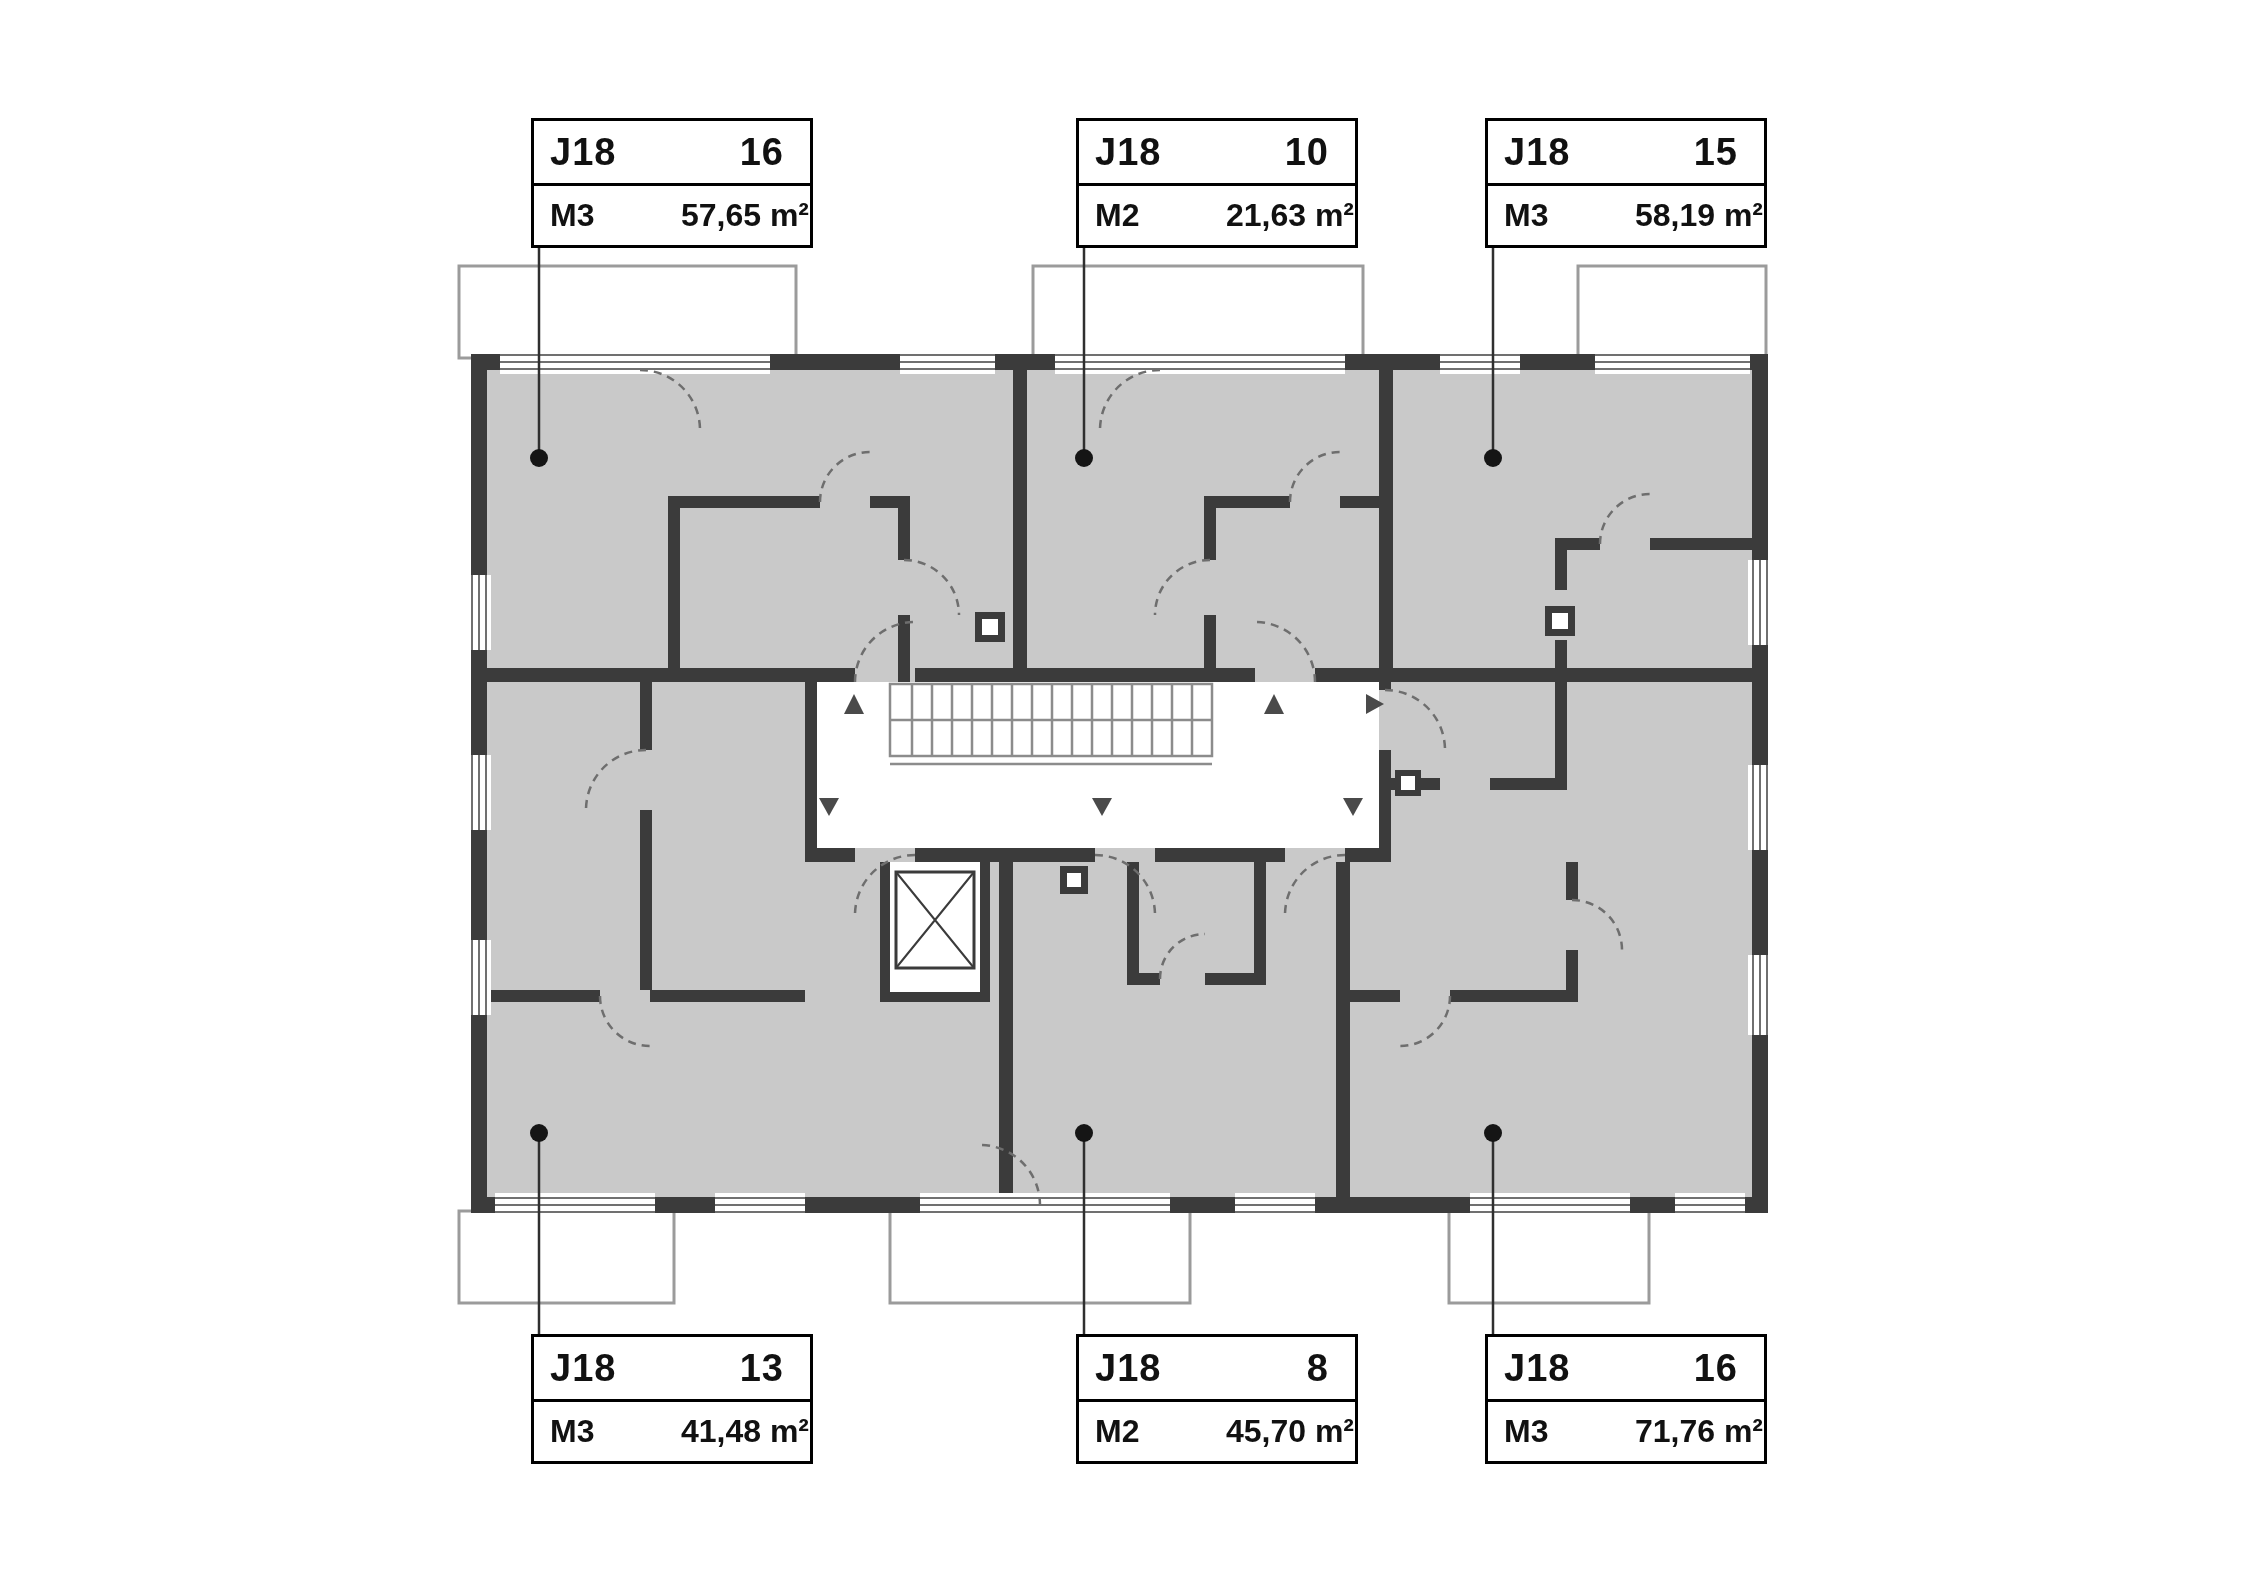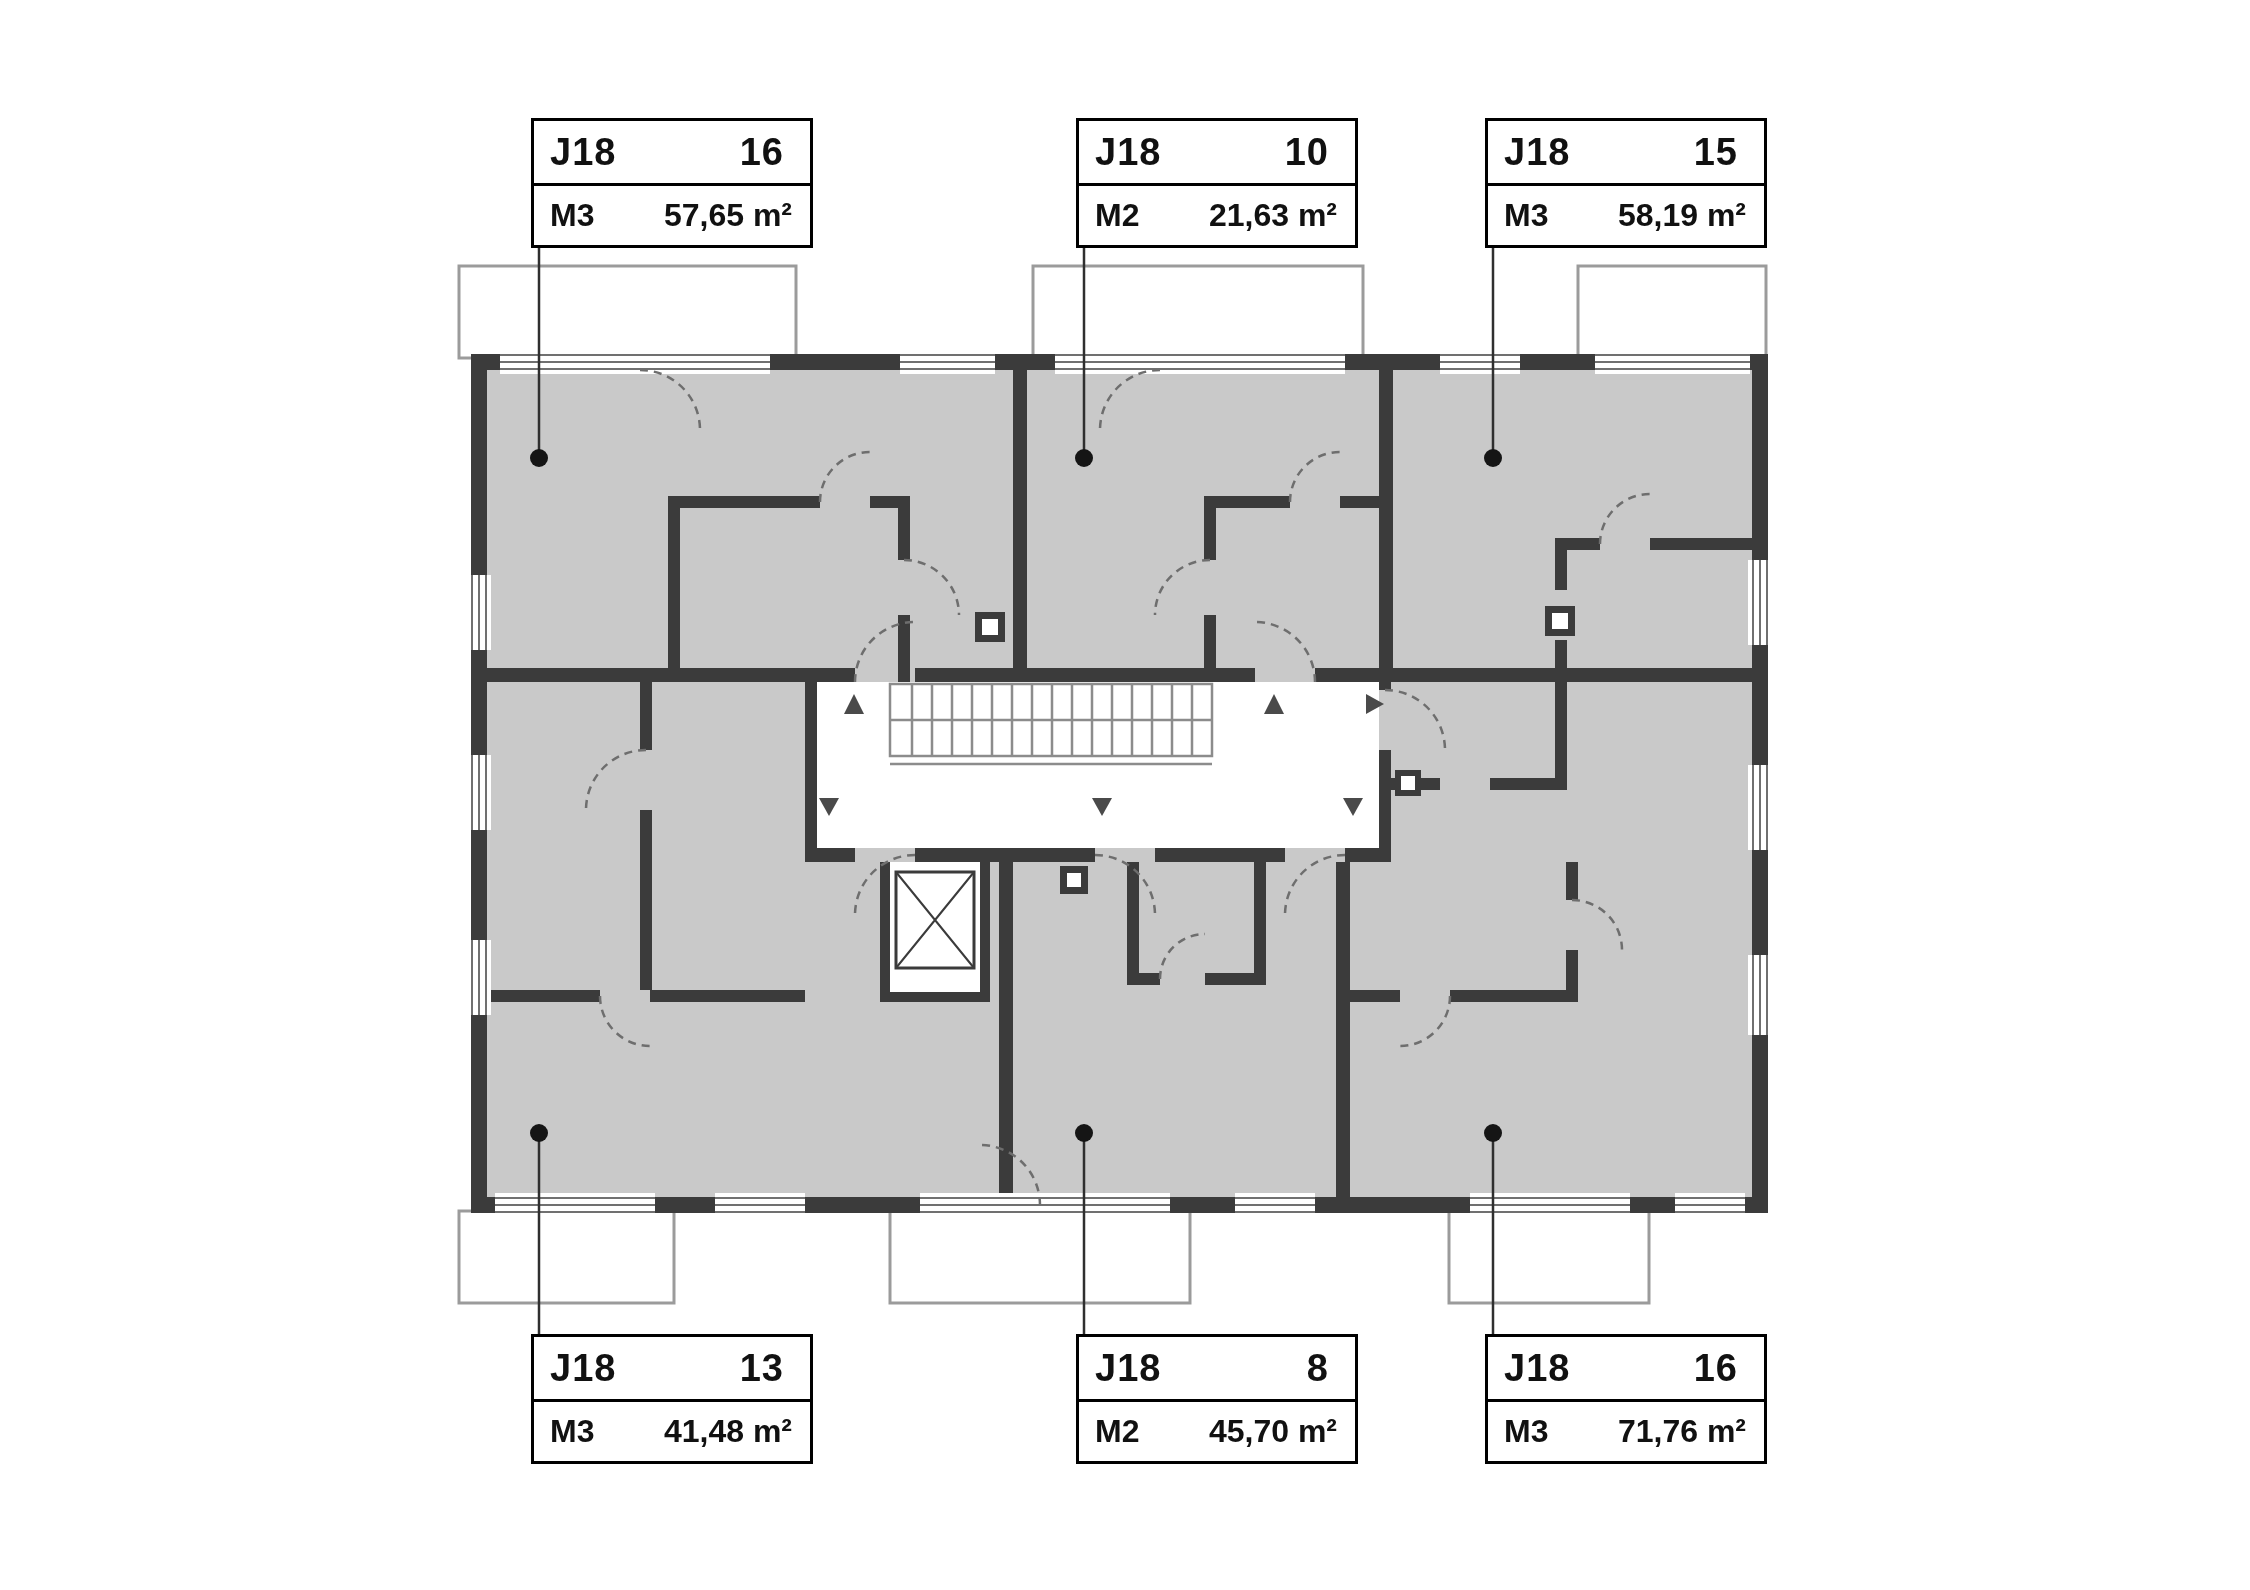--- a/index.html
+++ b/index.html
@@ -23,21 +23,21 @@
   .u-row{
     height:62px;
     display:flex;
     align-items:center;
     justify-content:space-between;
     padding:0 26px 0 16px;
     font-weight:bold;
     box-sizing:border-box;
   }
   .u-row.top{font-size:38px;letter-spacing:1px;}
-  .u-row.bottom{font-size:32px;border-top:3px solid #000000;padding-right:18px;text-align:right;}
+  .u-row.bottom{font-size:32px;border-top:3px solid #000000;padding-right:1px;text-align:right;}
 </style>
 </head>
 <body>
 
 <div class="stage">
 
   <svg class="plan-svg" width="2250" height="1590" viewBox="0 0 2250 1590">
 
     <g fill="#ffffff" stroke="#9b9b9b" stroke-width="3">
       <rect x="459" y="266" width="337" height="92"></rect>

